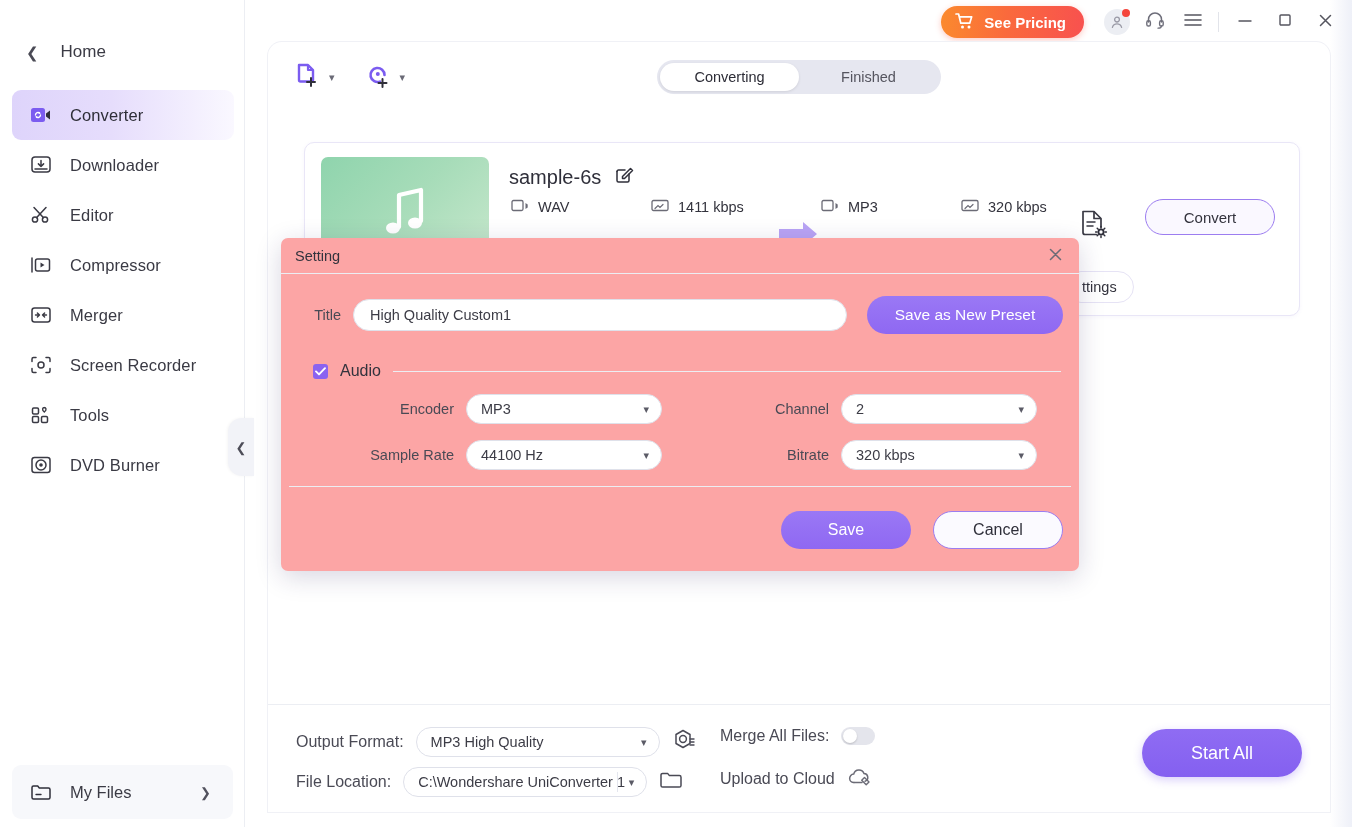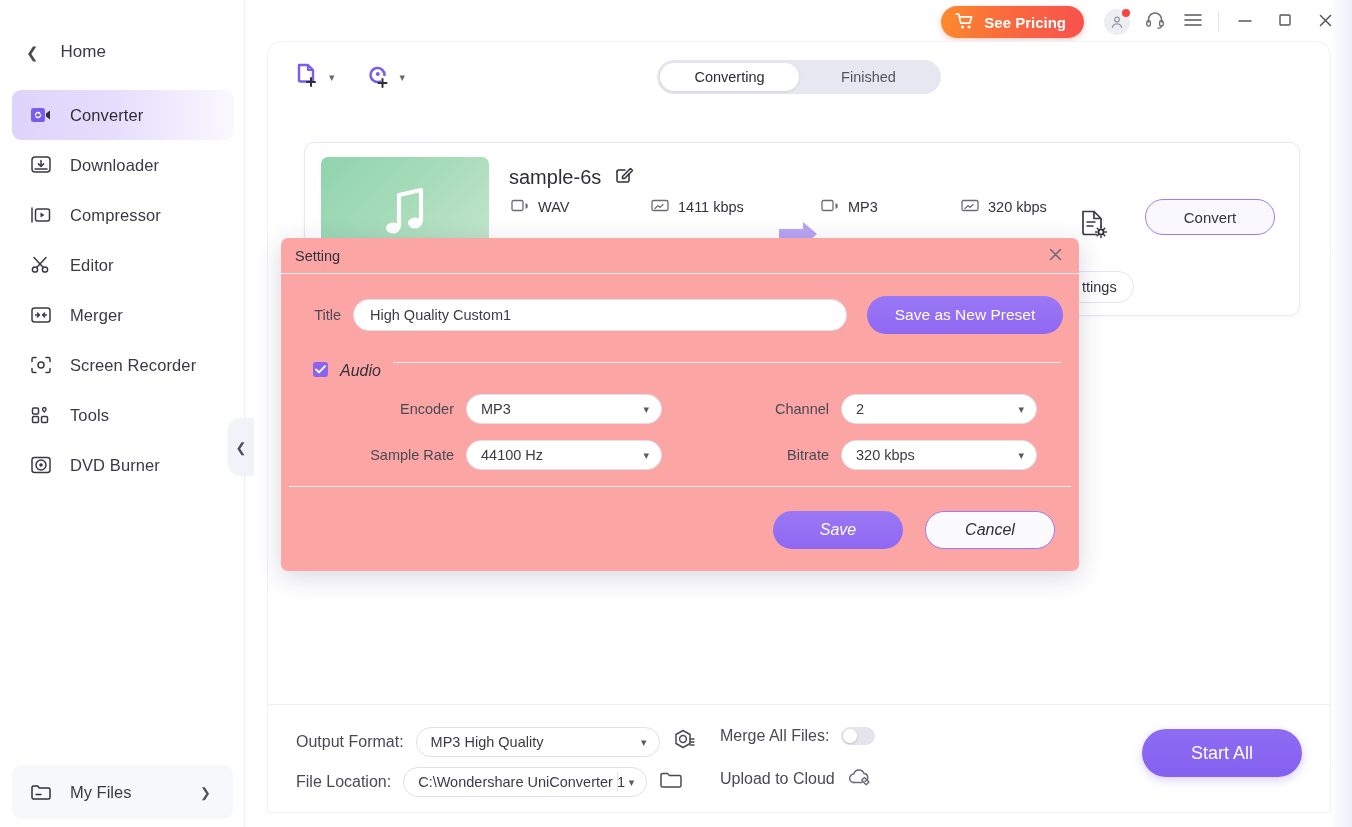--- a/index.html
+++ b/index.html
@@ -213,21 +213,21 @@
     padding: 0 16px; font-size: 14.5px; color: #3c3c46; font-family: inherit;
     outline: none; background: #fff;
   }
   .preset-btn {
     width: 196px; height: 38px; border-radius: 19px;
     background: linear-gradient(180deg,#9a78f5 0%, #8f68f2 100%);
     color: #fff; font-size: 15.5px; display: flex; align-items: center; justify-content: center;
     cursor: pointer; margin-left: 8px;
   }
   .audio-head {
-    display: flex; align-items: flex-start; gap: 12px; margin: 28px 18px 0 32px; font-style: italic;
+    display: flex; align-items: center; gap: 12px; margin: 28px 18px 0 32px;
   }
   .cbx {
     width: 15px; height: 15px; border-radius: 3px; background: #8b63f0;
     display: flex; align-items: center; justify-content: center; cursor: pointer;
   }
   .audio-word { font-size: 16px; color: #33333d; }
   .audio-rule { flex: 1; height: 1px; background: #eceef3; }
   .form {
     display: grid; grid-template-columns: 365px 375px; margin: 14px 0 0 0;
     padding: 0 16px 0 16px; row-gap: 16px;
@@ -235,21 +235,21 @@
   .field { display: flex; align-items: center; gap: 12px; justify-content: flex-end; }
   .field-label { width: 124px; text-align: right; font-size: 14.5px; color: #4a4a55; }
   .fsel {
     position: relative; width: 196px; height: 30px; border: 1px solid #dfe1ea;
     border-radius: 15px; background: #fff; display: flex; align-items: center;
     padding: 0 28px 0 14px; font-size: 14.5px; color: #3c3c46; cursor: pointer;
   }
   .fsel .chev { position: absolute; right: 12px; color: #5b5b66; font-size: 11px; }
   .modal-sep { position: absolute; left: 8px; right: 8px; bottom: 84px; height: 1px; background: #eceef3; }
   .modal-actions {
-    position: absolute; right: 24px; bottom: 22px; display: flex; gap: 22px; font-style: italic;
+    position: absolute; right: 16px; bottom: 22px; display: flex; gap: 22px;
   }
   .btn-save {
     width: 130px; height: 38px; border-radius: 19px;
     background: linear-gradient(180deg,#9a78f5 0%, #8f68f2 100%);
     color: #fff; font-size: 16px; display: flex; align-items: center; justify-content: center; cursor: pointer;
   }
   .btn-cancel {
     width: 130px; height: 38px; border-radius: 19px; border: 1px solid #9c7df0;
     background: #fbfaff; color: #2f2f3a; font-size: 16px;
     display: flex; align-items: center; justify-content: center; cursor: pointer;
@@ -290,37 +290,37 @@
               <path d="M11 5.5v6m0 0l-2.6-2.6M11 11.5l2.6-2.6" stroke="#3a3a44" stroke-width="1.5" fill="none" stroke-linecap="round"></path>
               <path d="M5 14h12" stroke="#3a3a44" stroke-width="1.5" stroke-linecap="round"></path>
             </svg>
         </span>
         <span class="nav-label">Downloader</span>
       </div>
 
       <div class="nav-item">
         <span class="nav-icon">
           <svg width="22" height="20" viewBox="0 0 22 20">
+              <circle cx="5" cy="14.5" r="2.6" stroke="#3a3a44" stroke-width="1.5" fill="none"></circle>
+              <circle cx="15" cy="14.5" r="2.6" stroke="#3a3a44" stroke-width="1.5" fill="none"></circle>
+              <path d="M6.7 12.6L16 2.5M13.3 12.6L4 2.5" stroke="#3a3a44" stroke-width="1.5" stroke-linecap="round"></path>
+            </svg>
+        </span>
+        <span class="nav-label">Editor</span>
+      </div>
+
+      <div class="nav-item">
+        <span class="nav-icon">
+          <svg width="22" height="20" viewBox="0 0 22 20">
               <path d="M2 3v14" stroke="#3a3a44" stroke-width="1.5" stroke-linecap="round"></path>
               <rect x="5.5" y="4" width="14" height="12" rx="2" stroke="#3a3a44" stroke-width="1.5" fill="none"></rect>
               <path d="M10.5 7.5l4 2.5-4 2.5z" fill="#3a3a44"></path>
             </svg>
         </span>
         <span class="nav-label">Compressor</span>
-      </div>
-
-      <div class="nav-item">
-        <span class="nav-icon">
-          <svg width="22" height="20" viewBox="0 0 22 20">
-              <circle cx="5" cy="14.5" r="2.6" stroke="#3a3a44" stroke-width="1.5" fill="none"></circle>
-              <circle cx="15" cy="14.5" r="2.6" stroke="#3a3a44" stroke-width="1.5" fill="none"></circle>
-              <path d="M6.7 12.6L16 2.5M13.3 12.6L4 2.5" stroke="#3a3a44" stroke-width="1.5" stroke-linecap="round"></path>
-            </svg>
-        </span>
-        <span class="nav-label">Editor</span>
       </div>
 
       <div class="nav-item">
         <span class="nav-icon">
           <svg width="22" height="20" viewBox="0 0 22 20">
               <rect x="2" y="3" width="18" height="14" rx="2.5" stroke="#3a3a44" stroke-width="1.5" fill="none"></rect>
               <path d="M5.5 10h4m0 0L7.4 7.9M9.5 10L7.4 12.1M16.5 10h-4m0 0l2.1-2.1M12.5 10l2.1 2.1" stroke="#3a3a44" stroke-width="1.4" fill="none" stroke-linecap="round"></path>
             </svg>
         </span>
         <span class="nav-label">Merger</span>

